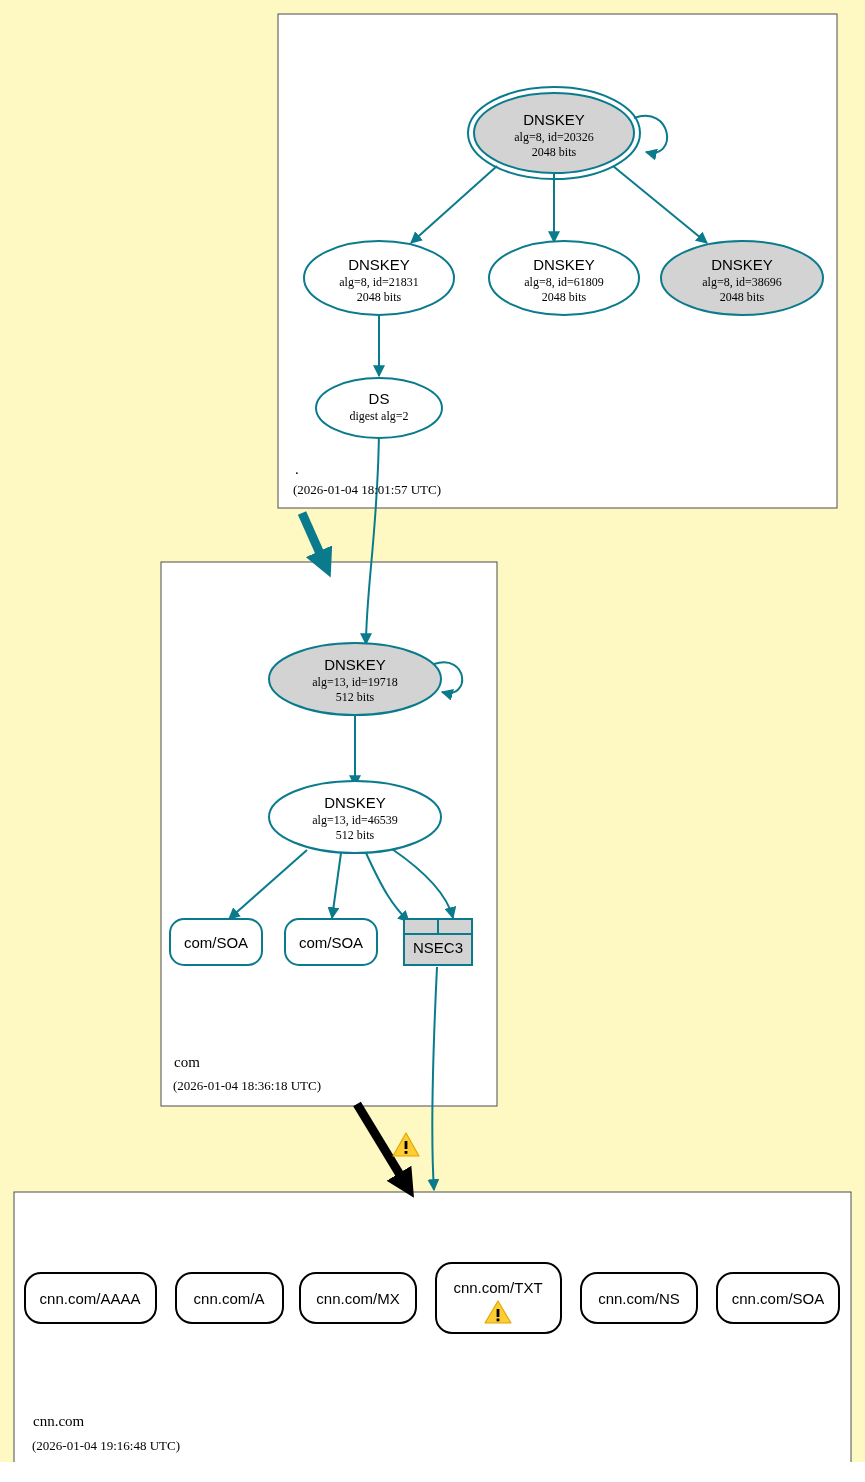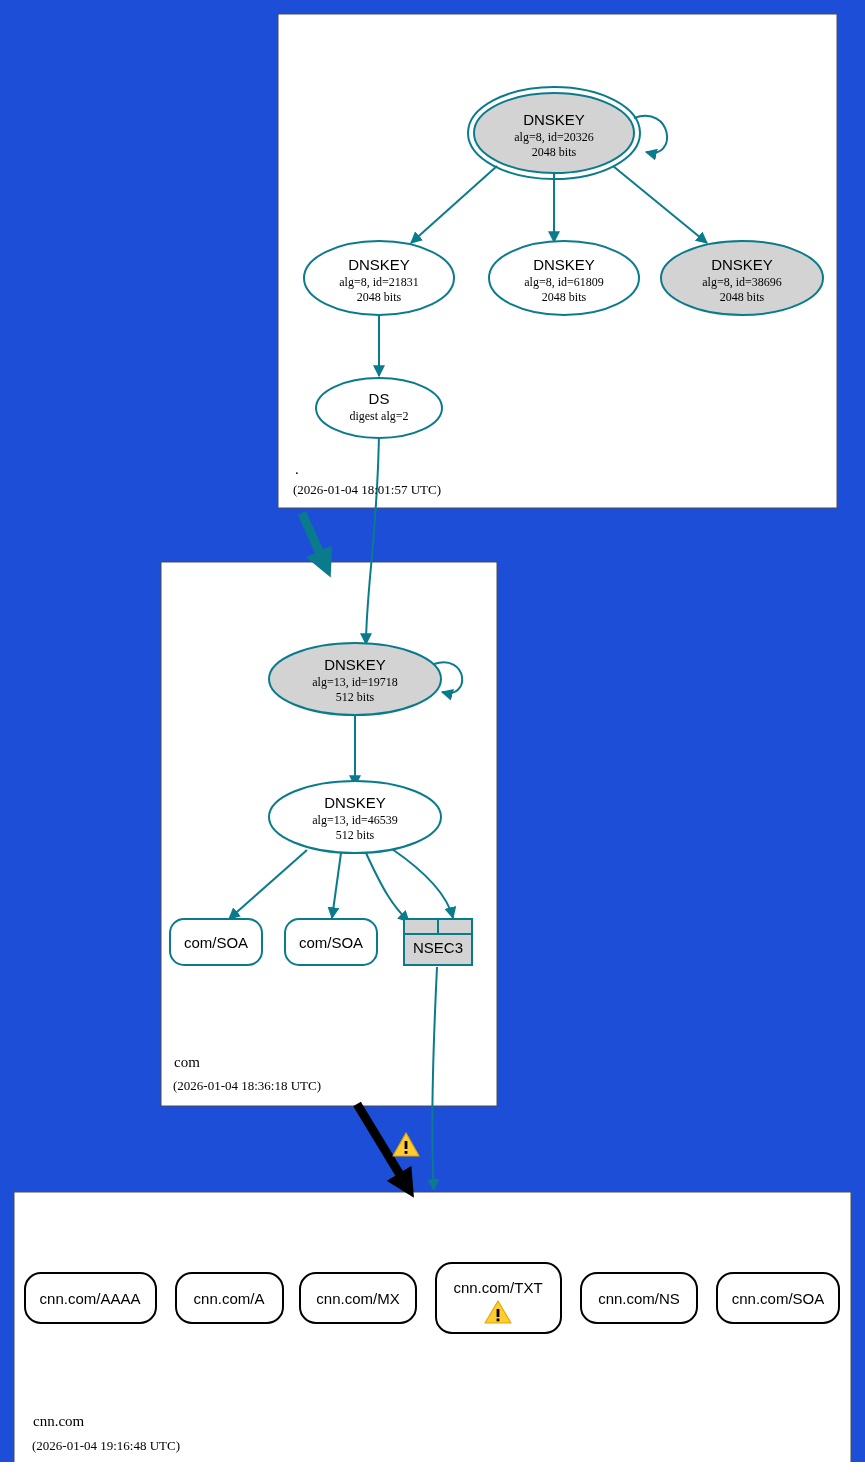--- a/index.html
+++ b/index.html
@@ -4,21 +4,21 @@
 <style>
   html, body {
     margin: 0;
     padding: 0;
     background: #ffffff;
   }
   #stage {
     position: relative;
     width: 865px;
     height: 1462px;
-    background: #1d4ed8;
+    background: #fef9c3;
     font-family: "Liberation Sans", sans-serif;
     overflow: hidden;
   }
   svg.layer {
     position: absolute;
     left: 0;
     top: 0;
     width: 865px;
     height: 1482px;
   }

